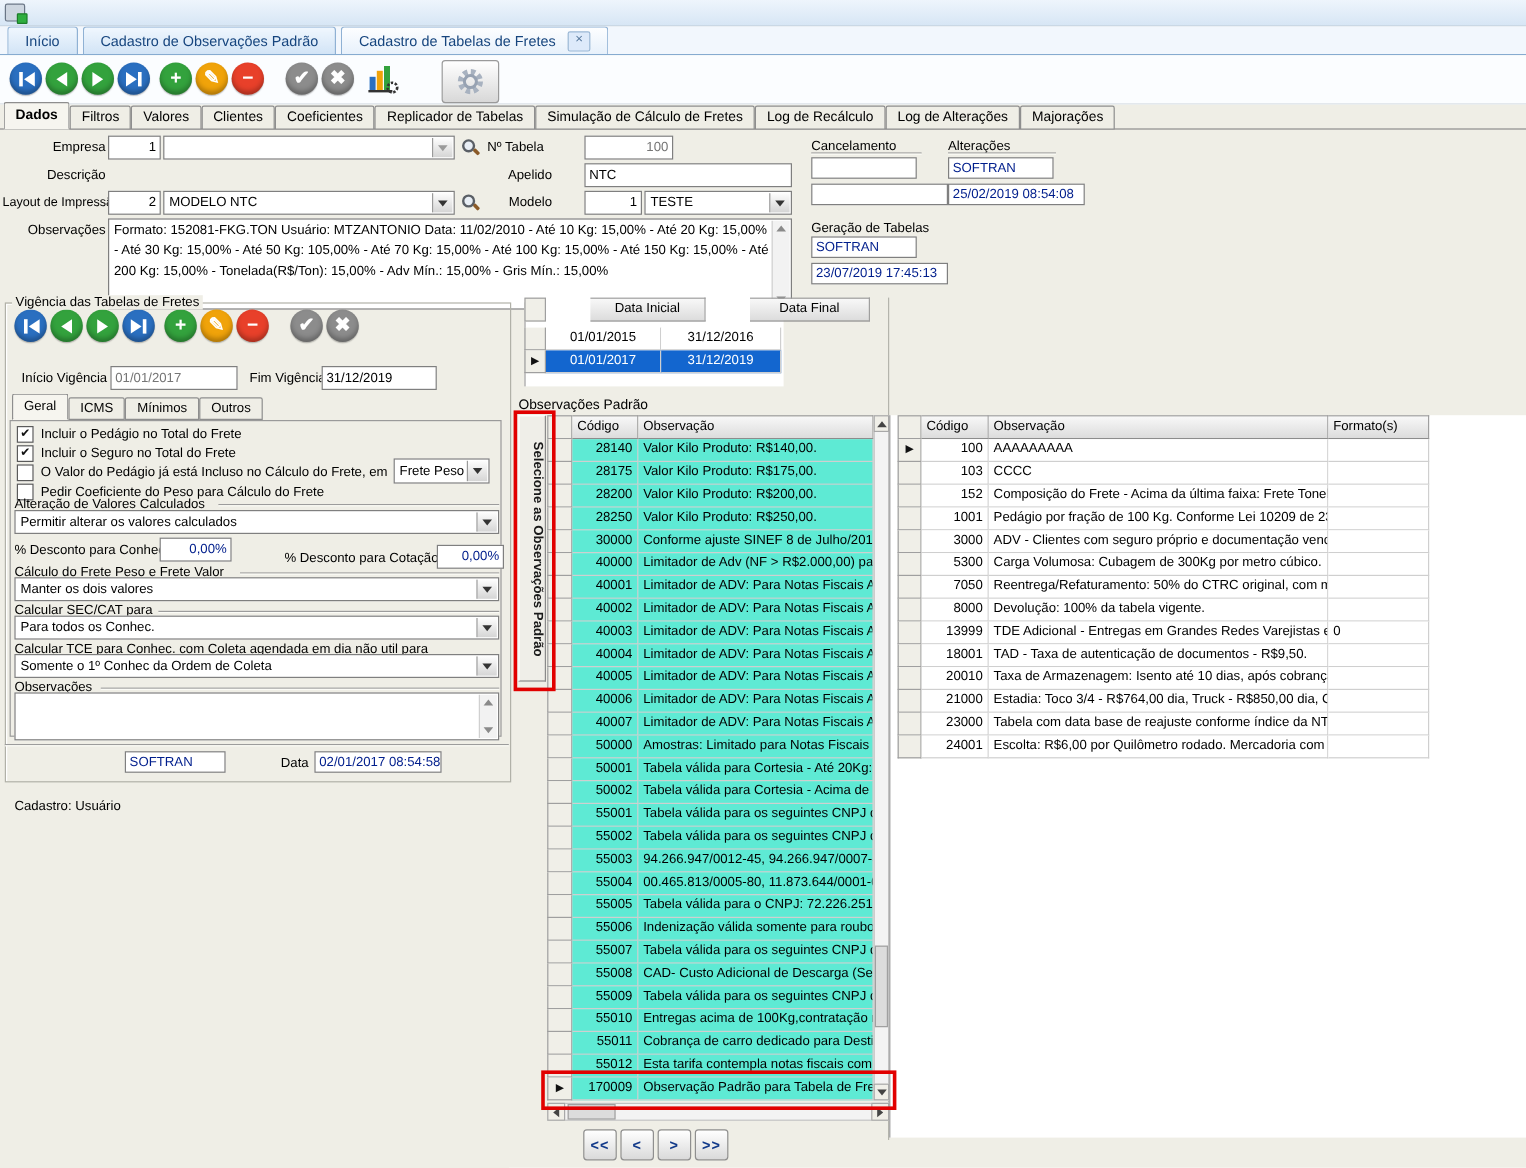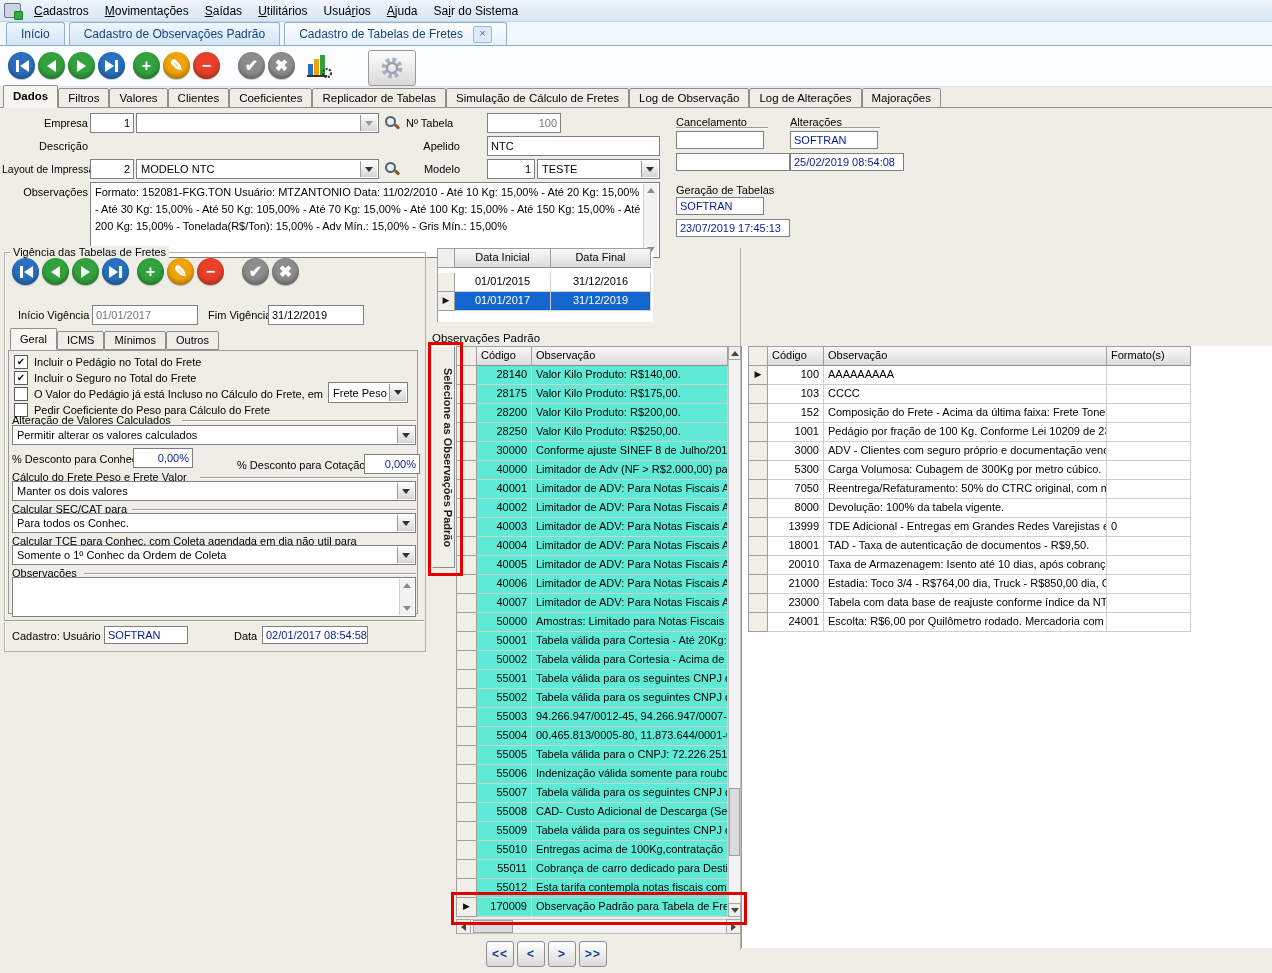--- a/index.html
+++ b/index.html
@@ -87,29 +87,20 @@
   .whitepanel{position:absolute;background:#fff;border-left:1px solid #9a9a9a;box-sizing:border-box;}
 </style>
 </head>
 <body>
 
 <div id="win">
 
   
   <div class="menubar">
     <span class="appicon"></span>
-    <span style="display:flex">
-        <span class="mitem"><u>C</u>adastros</span>
-        <span class="mitem"><u>M</u>ovimentações</span>
-        <span class="mitem"><u>S</u>aídas</span>
-        <span class="mitem"><u>U</u>tilitários</span>
-        <span class="mitem">Usuá<u>r</u>ios</span>
-        <span class="mitem"><u>A</u>juda</span>
-        <span class="mitem">Sa<u>i</u>r do Sistema</span>
-      </span>
   </div>
 
   
   <div class="wintabs">
       <div class="wtab">
         <span>Início</span>
       </div>
       <div class="wtab">
         <span>Cadastro de Observações Padrão</span>
       </div>
@@ -141,21 +132,21 @@
   
   <div class="tabline"></div>
   <div class="subtabs">
       <div class="rtab active">Dados</div>
       <div class="rtab">Filtros</div>
       <div class="rtab">Valores</div>
       <div class="rtab">Clientes</div>
       <div class="rtab">Coeficientes</div>
       <div class="rtab">Replicador de Tabelas</div>
       <div class="rtab">Simulação de Cálculo de Fretes</div>
-      <div class="rtab">Log de Observação</div>
+      <div class="rtab">Log de Recálculo</div>
       <div class="rtab">Log de Alterações</div>
       <div class="rtab">Majorações</div>
     </div>
 
   
   <div class="lbl lblr" style="left:2px;top:117px;width:86px;">Empresa</div>
   <div class="fld num" style="left:90px;top:113px;width:44px;">1</div>
   <div class="combo yellow" style="left:136px;top:113px;width:243px;">
     <span></span>
     <span class="carrow dis">
@@ -299,31 +290,31 @@
   <div class="etch" style="left:84px;top:573px;width:332px;"></div>
   <div class="tarea" style="left:12px;top:577px;width:404px;height:40px;">
     <span></span>
     <span class="scol">
         <span class="tu"></span>
         <span class="td"></span>
       </span>
   </div>
 
   <div class="etch" style="left:4px;top:620px;width:420px;"></div>
-  <div class="lbl" style="left:12px;top:630px;">Cadastro: Usuário</div>
+  <div class="lbl" style="left:12px;top:666px;">Cadastro: Usuário</div>
   <div class="fld h18 navy" style="left:104px;top:626px;width:84px;">SOFTRAN</div>
   <div class="lbl" style="left:234px;top:630px;">Data</div>
   <div class="fld h18 navy" style="left:262px;top:626px;width:106px;">02/01/2017 08:54:58</div>
 
   
   <div class="panelline" style="left:740px;top:248px;width:1px;height:702px;"></div>
 
   
   <div class="abs" style="left:437px;top:252px;width:215px;height:70px;background:#fff;border-left:1px solid #9f9f9f;"></div>
-  <div class="ghead" id="dg-head" style="left:437px;top:248px;width:198px;--cols:18px 96px 100px;grid-template-columns:var(--cols);">
+  <div class="ghead" id="dg-head" style="left:437px;top:248px;width:198px;--cols:18px 96px 100px;grid-template-columns:var(--cols);gap:37px;">
       <span class="hc ind"></span>
       <span class="hc ctr">Data Inicial</span>
       <span class="hc ctr">Data Final</span>
     </div>
   <div class="grows" id="dg-rows" style="left:437px;top:273px;width:214px;--cols:18px 96px 100px;">
       <div class="grow" style="grid-template-columns: var(--cols);">
         <span class="cell ind"></span>
         <span class="cell ctr">01/01/2015</span>
         <span class="cell ctr">31/12/2016</span>
       </div>

